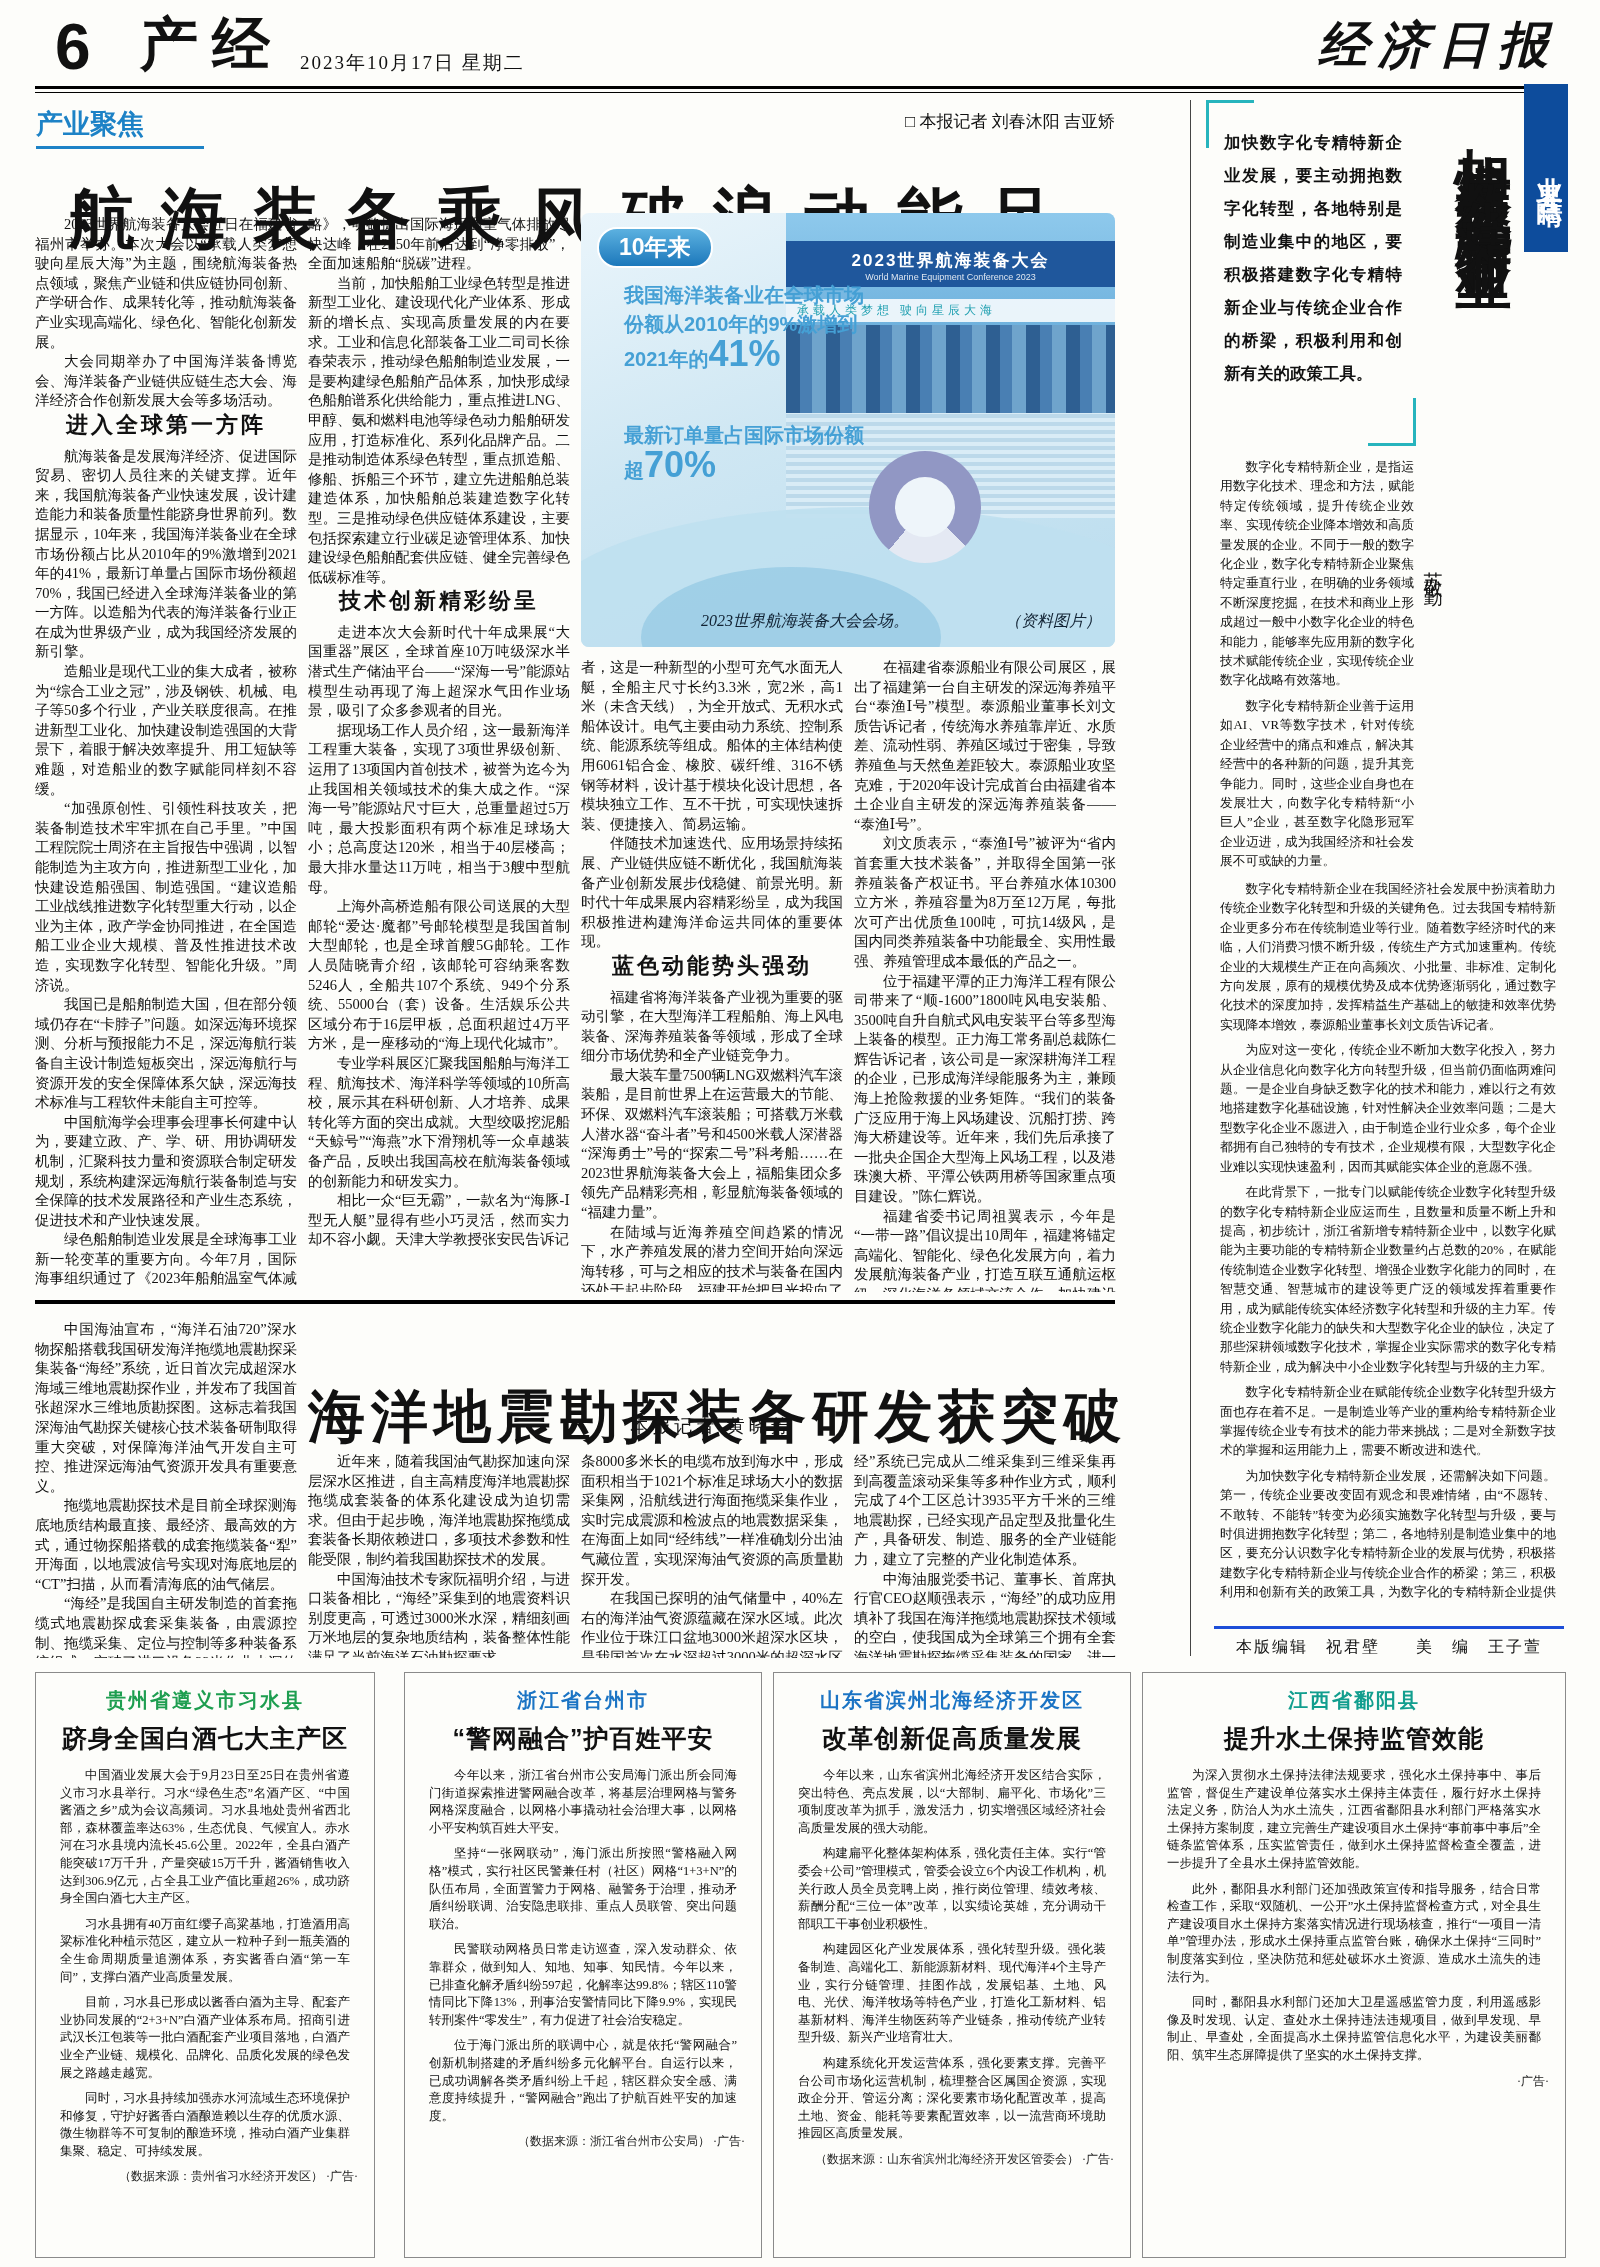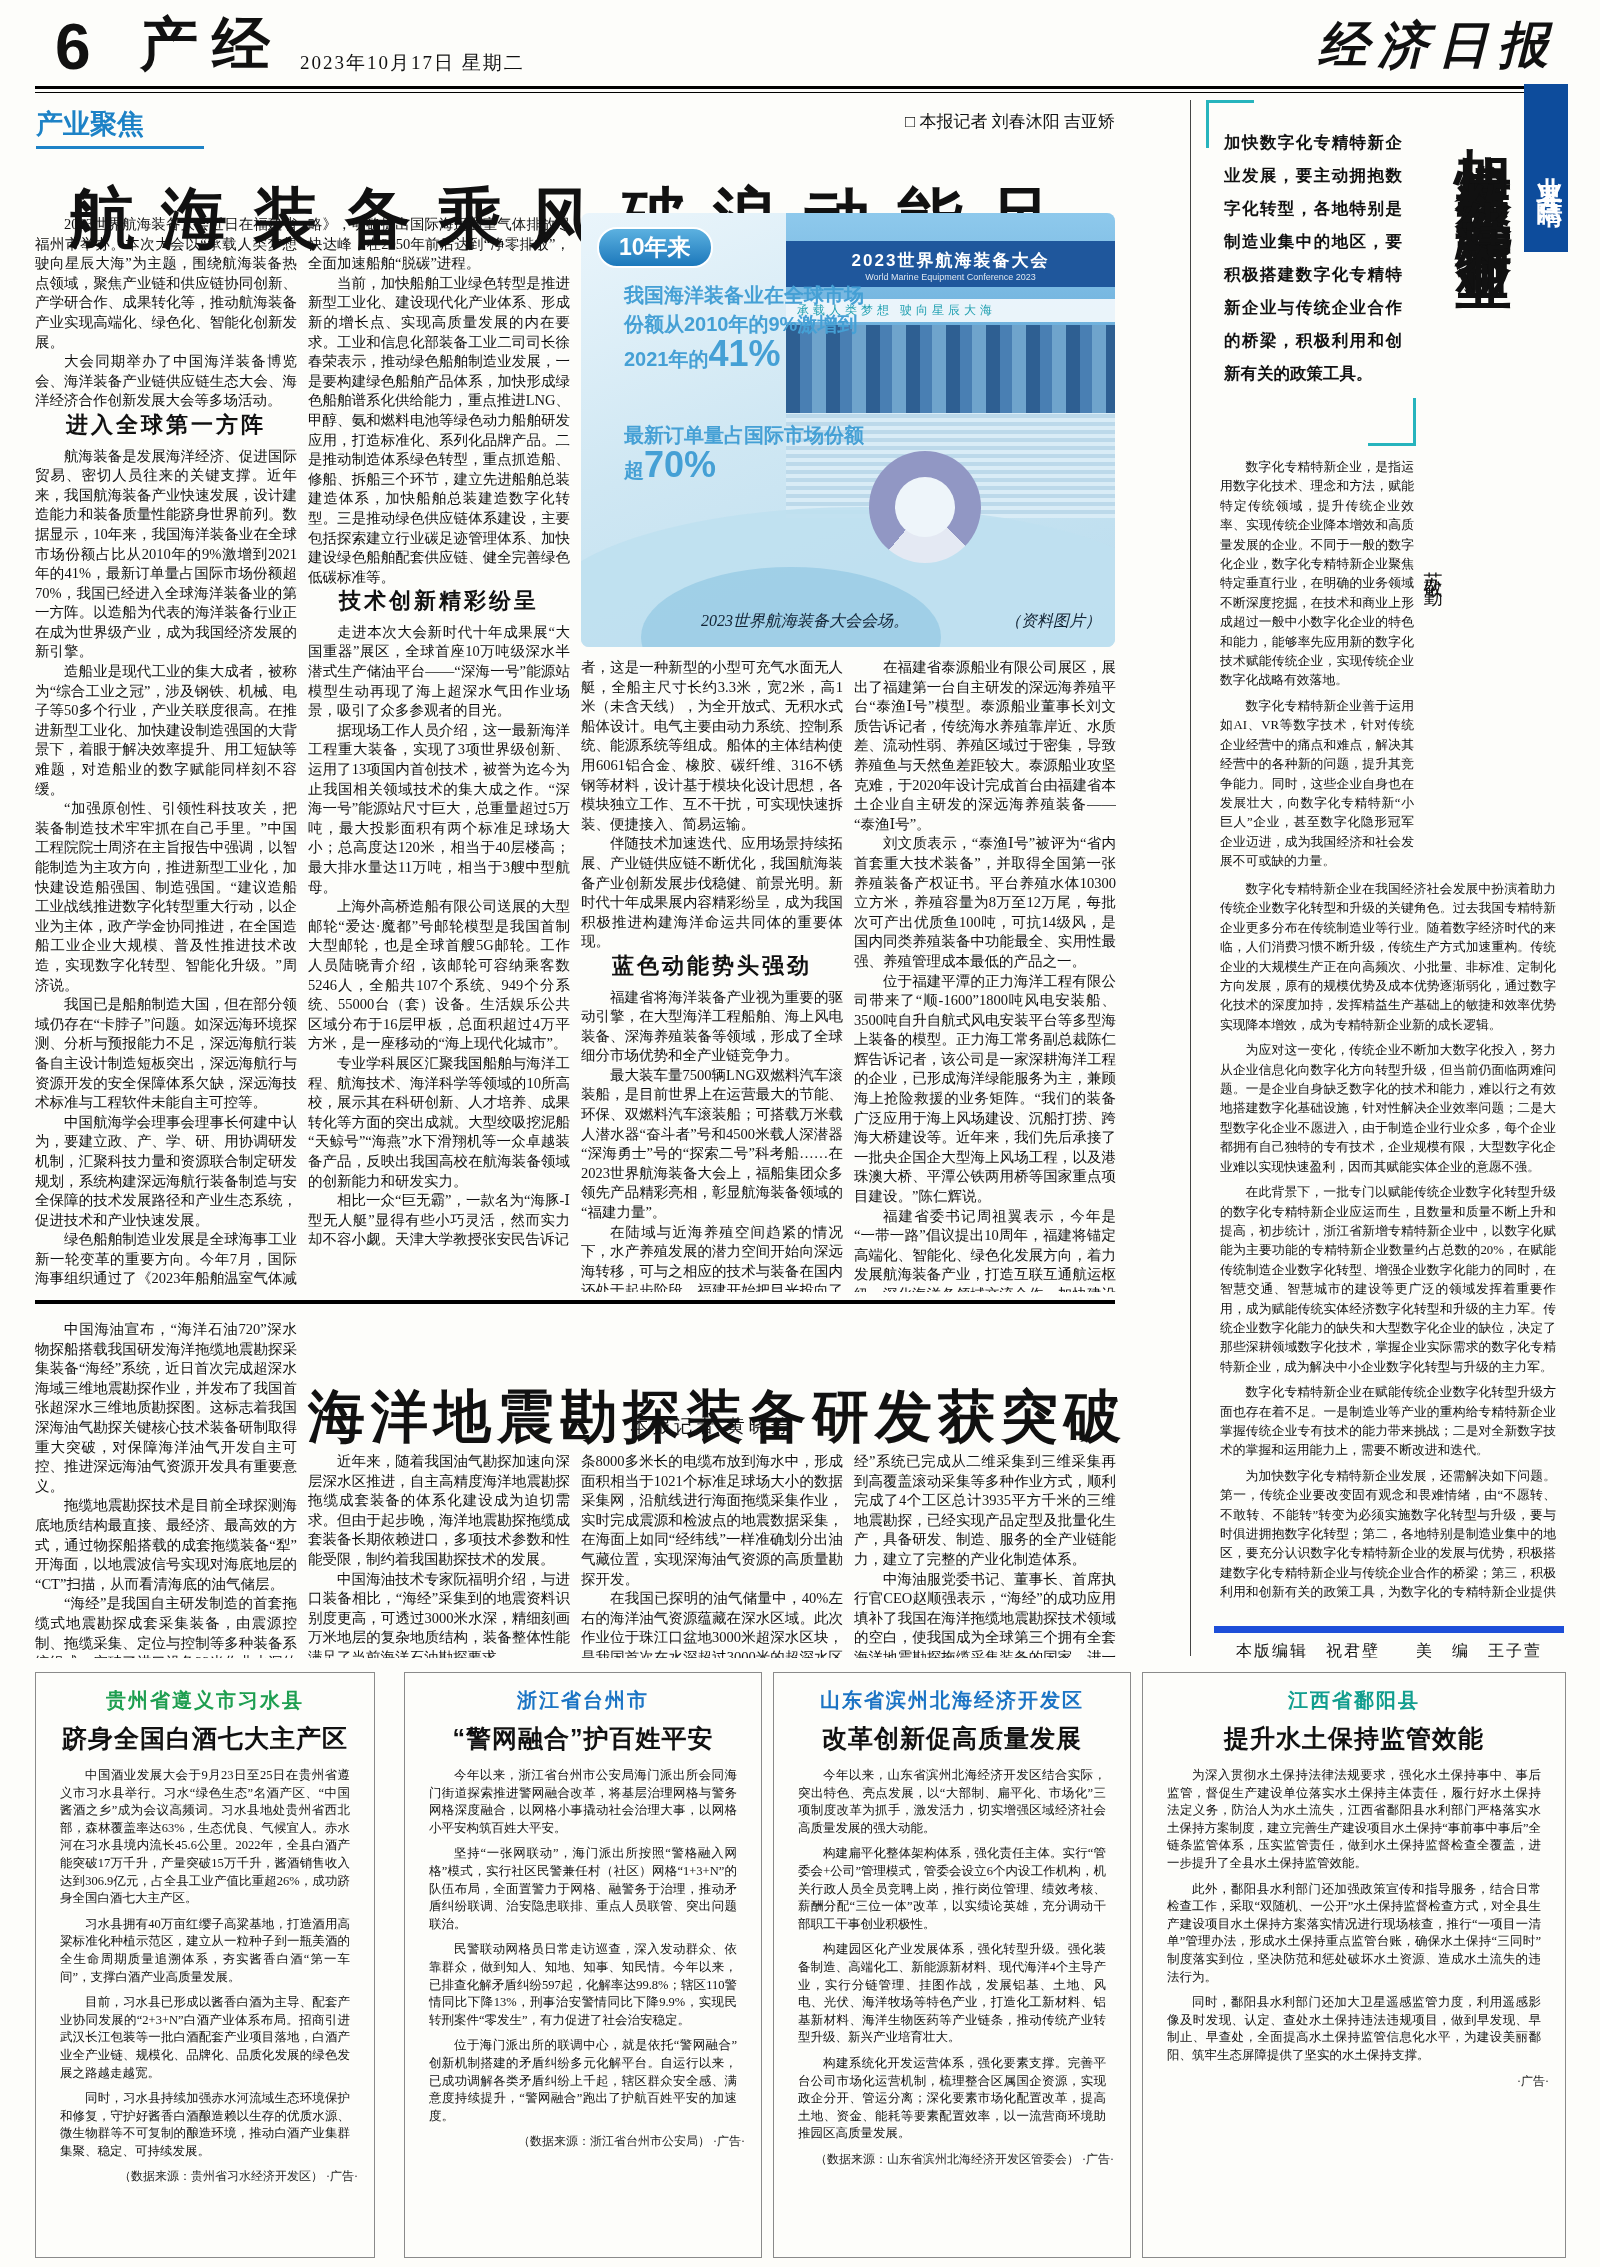--- a/index.html
+++ b/index.html
@@ -91,21 +91,21 @@
   .qb-tl{position:absolute;left:1206px;top:100px;width:48px;height:48px;
         border-left:3px solid #27b4bd;border-top:3px solid #27b4bd;}
   .qb-br{position:absolute;left:1368px;top:398px;width:48px;height:48px;
         border-right:3px solid #27b4bd;border-bottom:3px solid #27b4bd;}
   .sb-body{position:absolute;overflow:hidden;font-size:12.8px;line-height:19.4px;text-align:justify;
         font-family:"Liberation Serif","DejaVu Serif",serif;}
   .sb-body p{margin:6px;text-indent:2em;}
   .sb-narrow{left:1214px;top:452px;width:206px;height:418px;}
   .sb-wide{left:1214px;top:874px;width:348px;height:730px;}
   .sb-credit{text-align:right;text-indent:0 !important;font-weight:600;}
-  .sb-editors{position:absolute;left:1214px;top:1626px;width:350px;border-top:7px solid #1d4ed8;
+  .sb-editors{position:absolute;left:1214px;top:1626px;width:350px;border-top:3px solid #1d4ed8;
         padding-top:8px;font-size:16px;text-align:center;letter-spacing:2px;}
   
   .ad{position:absolute;top:1672px;height:586px;border:1px solid #8a8a8a;background:#fdfdfa;
       padding:14px 16px;overflow:hidden;}
   .ad1{left:35px;width:340px;}
   .ad2{left:404px;width:358px;}
   .ad3{left:773px;width:358px;}
   .ad4{left:1142px;width:424px;}
   .ad-region{text-align:center;font-family:"Liberation Sans","DejaVu Sans",sans-serif;
       font-size:20px;font-weight:900;letter-spacing:2px;}
@@ -227,21 +227,21 @@
   <div class="sb-title" data-interactable="false">加快发展数字化专精特新企业</div>
   <div class="sb-author" data-interactable="false">苏敬勤</div>
   <div class="qb-tl" data-interactable="false"></div>
   <div class="qb-br" data-interactable="false"></div>
   <div class="quote-box" data-interactable="false">加快数字化专精特新企业发展，要主动拥抱数字化转型，各地特别是制造业集中的地区，要积极搭建数字化专精特新企业与传统企业合作的桥梁，积极利用和创新有关的政策工具。</div>
   <div class="sb-body sb-narrow" data-interactable="false">
     <p data-interactable="false">数字化专精特新企业，是指运用数字化技术、理念和方法，赋能特定传统领域，提升传统企业效率、实现传统企业降本增效和高质量发展的企业。不同于一般的数字化企业，数字化专精特新企业聚焦特定垂直行业，在明确的业务领域不断深度挖掘，在技术和商业上形成超过一般中小数字化企业的特色和能力，能够率先应用新的数字化技术赋能传统企业，实现传统企业数字化战略有效落地。</p>
     <p data-interactable="false">数字化专精特新企业善于运用如AI、VR等数字技术，针对传统企业经营中的痛点和难点，解决其经营中的各种新的问题，提升其竞争能力。同时，这些企业自身也在发展壮大，向数字化专精特新“小巨人”企业，甚至数字化隐形冠军企业迈进，成为我国经济和社会发展不可或缺的力量。</p>
   </div>
   <div class="sb-body sb-wide" data-interactable="false">
-    <p data-interactable="false">数字化专精特新企业在我国经济社会发展中扮演着助力传统企业数字化转型和升级的关键角色。过去我国专精特新企业更多分布在传统制造业等行业。随着数字经济时代的来临，人们消费习惯不断升级，传统生产方式加速重构。传统企业的大规模生产正在向高频次、小批量、非标准、定制化方向发展，原有的规模优势及成本优势逐渐弱化，通过数字化技术的深度加持，发挥精益生产基础上的敏捷和效率优势实现降本增效，成为专精特新企业新的成长逻辑。</p>
+    <p data-interactable="false">数字化专精特新企业在我国经济社会发展中扮演着助力传统企业数字化转型和升级的关键角色。过去我国专精特新企业更多分布在传统制造业等行业。随着数字经济时代的来临，人们消费习惯不断升级，传统生产方式加速重构。传统企业的大规模生产正在向高频次、小批量、非标准、定制化方向发展，原有的规模优势及成本优势逐渐弱化，通过数字化技术的深度加持，发挥精益生产基础上的敏捷和效率优势实现降本增效，泰源船业董事长刘文质告诉记者。</p>
     <p data-interactable="false">为应对这一变化，传统企业不断加大数字化投入，努力从企业信息化向数字化方向转型升级，但当前仍面临两难问题。一是企业自身缺乏数字化的技术和能力，难以行之有效地搭建数字化基础设施，针对性解决企业效率问题；二是大型数字化企业不愿进入，由于制造企业行业众多，每个企业都拥有自己独特的专有技术，企业规模有限，大型数字化企业难以实现快速盈利，因而其赋能实体企业的意愿不强。</p>
     <p data-interactable="false">在此背景下，一批专门以赋能传统企业数字化转型升级的数字化专精特新企业应运而生，且数量和质量不断上升和提高，初步统计，浙江省新增专精特新企业中，以数字化赋能为主要功能的专精特新企业数量约占总数的20%，在赋能传统制造企业数字化转型、增强企业数字化能力的同时，在智慧交通、智慧城市的建设等更广泛的领域发挥着重要作用，成为赋能传统实体经济数字化转型和升级的主力军。传统企业数字化能力的缺失和大型数字化企业的缺位，决定了那些深耕领域数字化技术，掌握企业实际需求的数字化专精特新企业，成为解决中小企业数字化转型与升级的主力军。</p>
     <p data-interactable="false">数字化专精特新企业在赋能传统企业数字化转型升级方面也存在着不足。一是制造业等产业的重构给专精特新企业掌握传统企业专有技术的能力带来挑战；二是对全新数字技术的掌握和运用能力上，需要不断改进和迭代。</p>
     <p data-interactable="false">为加快数字化专精特新企业发展，还需解决如下问题。第一，传统企业要改变固有观念和畏难情绪，由“不愿转、不敢转、不能转”转变为必须实施数字化转型与升级，要与时俱进拥抱数字化转型；第二，各地特别是制造业集中的地区，要充分认识数字化专精特新企业的发展与优势，积极搭建数字化专精特新企业与传统企业合作的桥梁；第三，积极利用和创新有关的政策工具，为数字化的专精特新企业提供金融、财税、信誉等多方面的支持，助力数字化专精特新企业的持续发展。</p>
     <p class="sb-credit" data-interactable="false">（作者系大连理工大学平台治理研究院院长、教授）</p>
   </div>
   <div class="sb-editors" data-interactable="false">本版编辑　祝君壁　　美　编　王子萱</div>
 
   <div class="ad ad1" data-interactable="false">
     <div class="ad-region" data-interactable="false">贵州省遵义市习水县</div>

